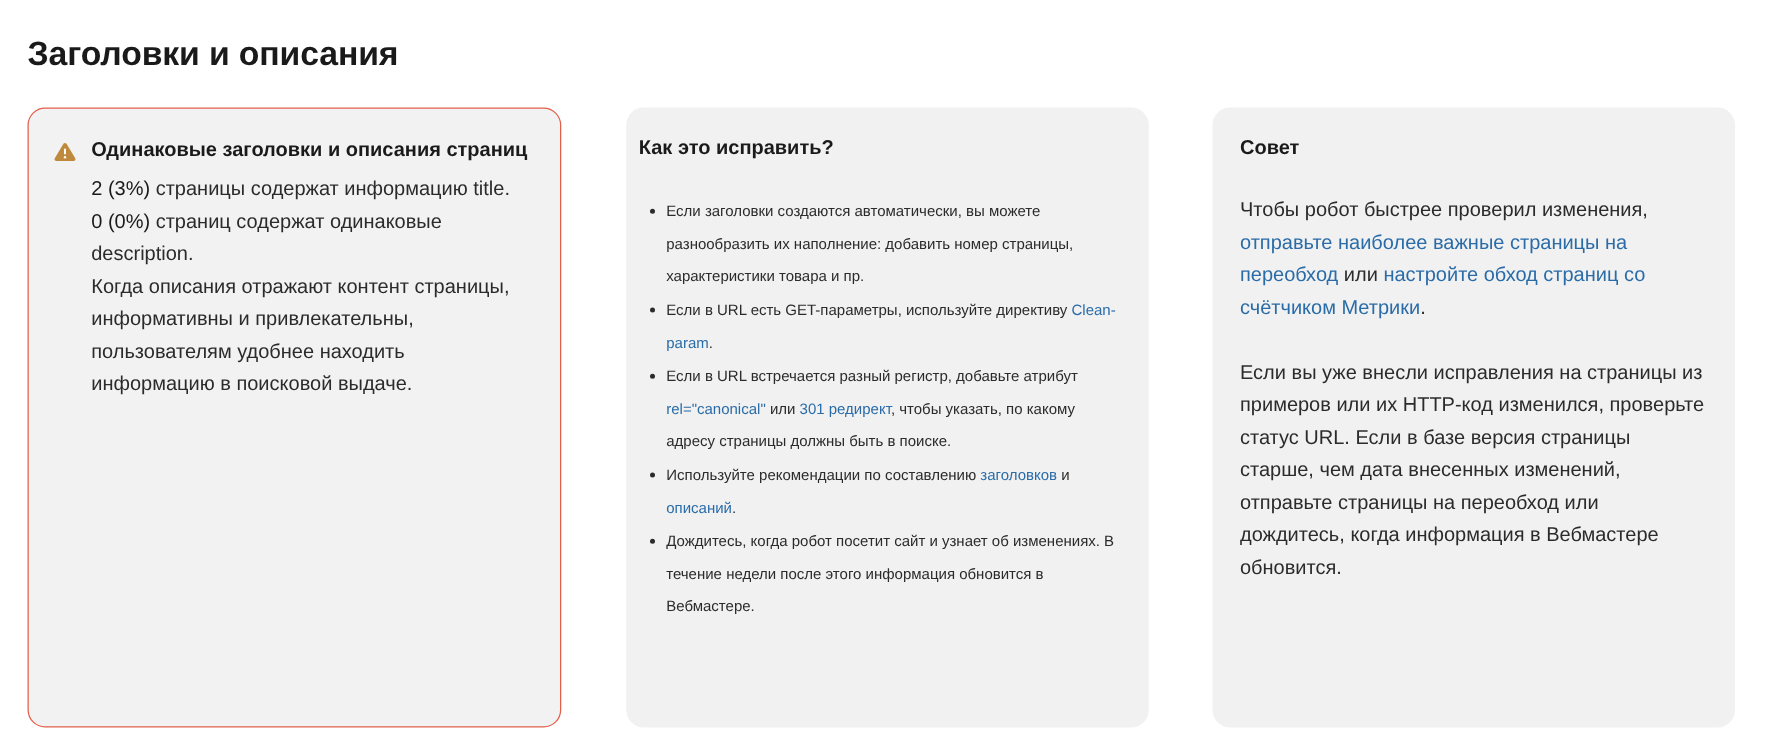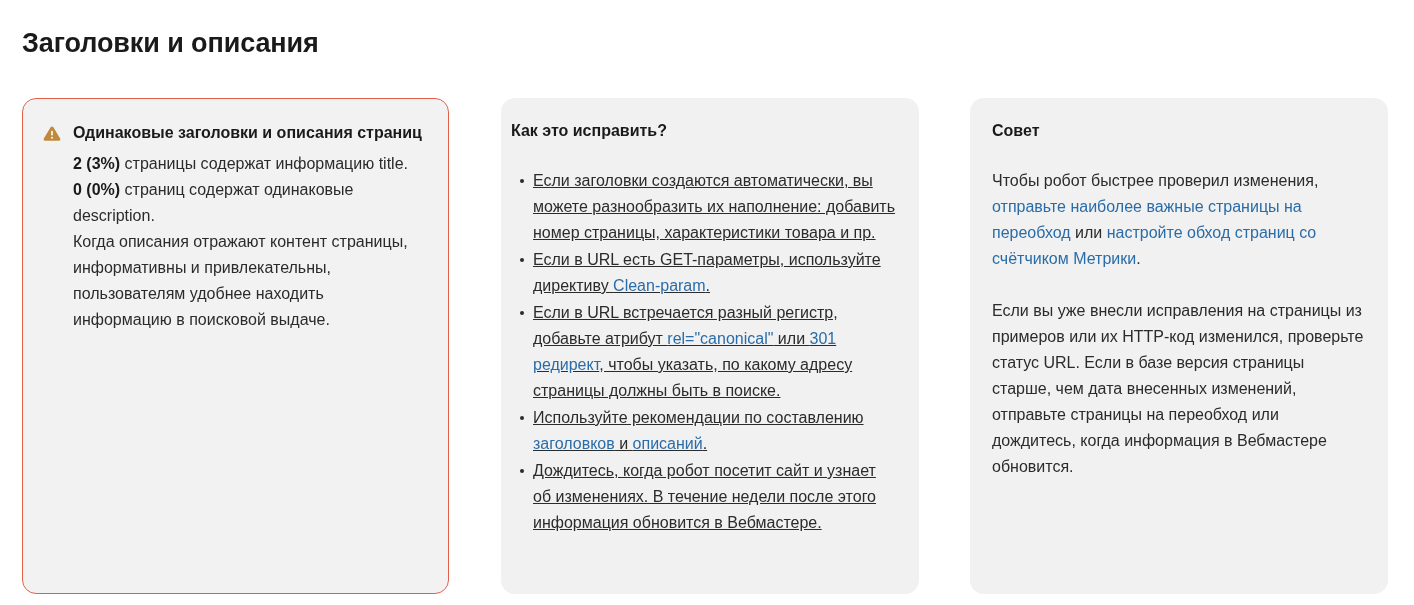--- a/index.html
+++ b/index.html
@@ -35,21 +35,21 @@
     font-weight: 700;
     letter-spacing: -0.1px;
     color: #1a1a1a;
     white-space: nowrap;
   }
 
   
   .cards {
     position: absolute;
     left: 0;
-    top: 98px;
+    top: 86px;
     width: 1414px;
     height: 496px;
   }
 
   .card {
     position: absolute;
     top: 0;
     box-sizing: border-box;
     background: #f1f1f1;
     border-radius: 14px;
@@ -112,21 +112,21 @@
   .problem-stat,
   .problem-note {
     margin: 0;
     font-size: 16px;
     line-height: 26px;
     color: #2b2b2b;
     font-weight: 400;
   }
 
   .problem-stat b {
-    font-weight: 700;
+    font-weight: 400;
     color: #1a1a1a;
     margin-top: 20px;
   }
 
   
   .card-heading {
     margin: 0 0 26px 0;
     font-size: 16px;
     line-height: 22px;
     font-weight: 700;
@@ -137,24 +137,23 @@
   .fix-list {
     margin: 0;
     padding: 0 0 0 22px;
     list-style: none;
   }
 
   .fix-list li {
     position: relative;
     margin: 0 0 1px 0;
     padding: 0;
-    font-size: 16px;
+    font-size: 12px;
     line-height: 26px;
     color: #2b2b2b;
-    text-decoration: underline;
   }
 
   .fix-list li::before {
     content: "";
     position: absolute;
     left: -13px;
     top: 11px;
     width: 4px;
     height: 4px;
     border-radius: 50%;

